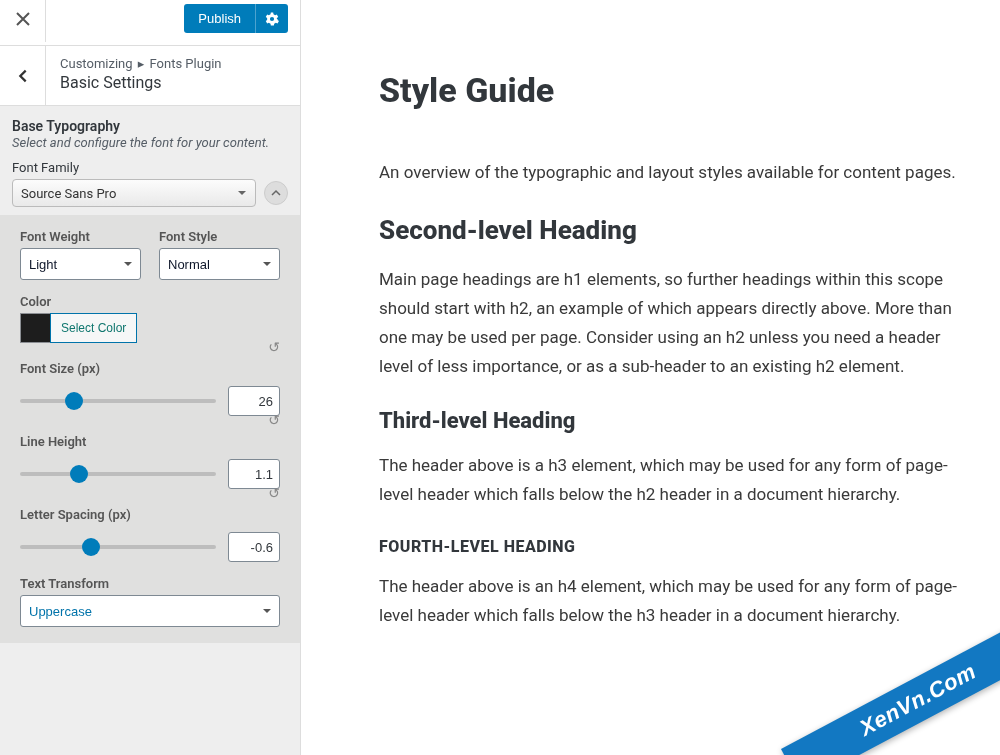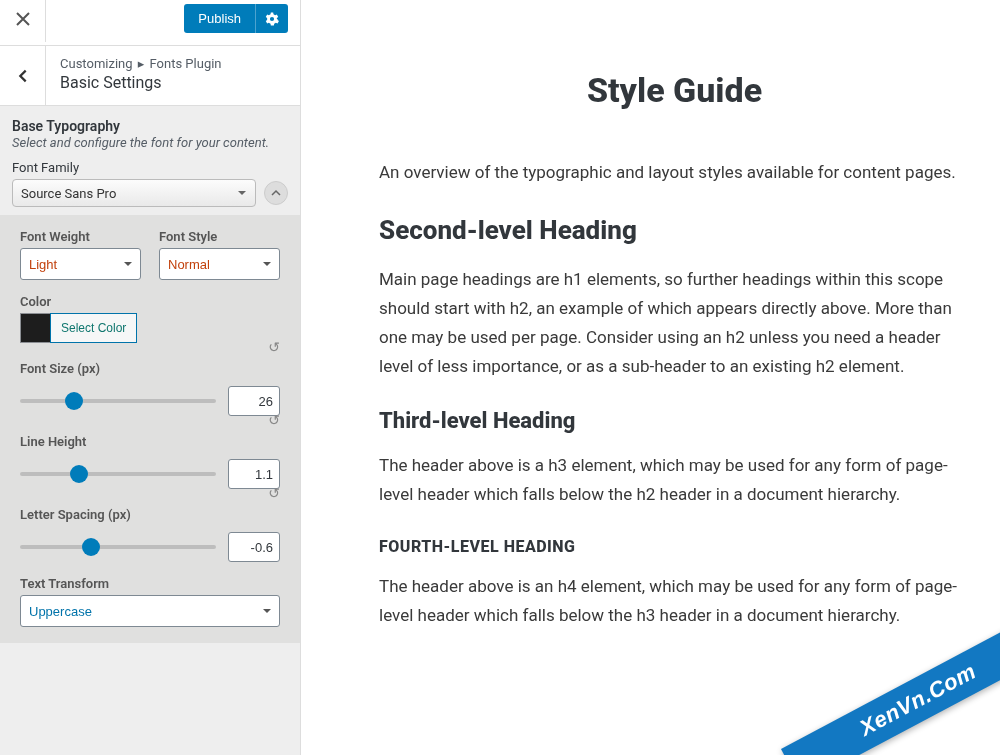--- a/index.html
+++ b/index.html
@@ -146,21 +146,21 @@
     .row2 { display: flex; gap: 18px; }
     .row2 > div { flex: 1; }
     .select2 {
       width: 100%;
       height: 32px;
       background: #fff;
       border: 1px solid #7e8993;
       border-radius: 3px;
       padding: 0 26px 0 8px;
       font-size: 13px;
-      color: #c2410c;
+      color: #0f172a;
       appearance: none;
       position: relative;
       cursor: pointer;
     }
     .select2-wrap { position: relative; }
     .select2-wrap::after {
       content: '';
       position: absolute;
       right: 9px;
       top: 50%;
@@ -240,21 +240,20 @@
     .preview {
       flex: 1;
       padding: 70px 30px 30px 78px;
       color: #32373c;
       overflow: hidden;
     }
     .preview h1 {
       font-size: 34px;
       font-weight: 800;
       margin-bottom: 48px;
-      text-align: center;
     }
     .preview p {
       font-size: 17px;
       line-height: 1.7;
       margin-bottom: 28px;
       color: #3a3a3a;
     }
     .preview h2 {
       font-size: 26px;
       font-weight: 800;

